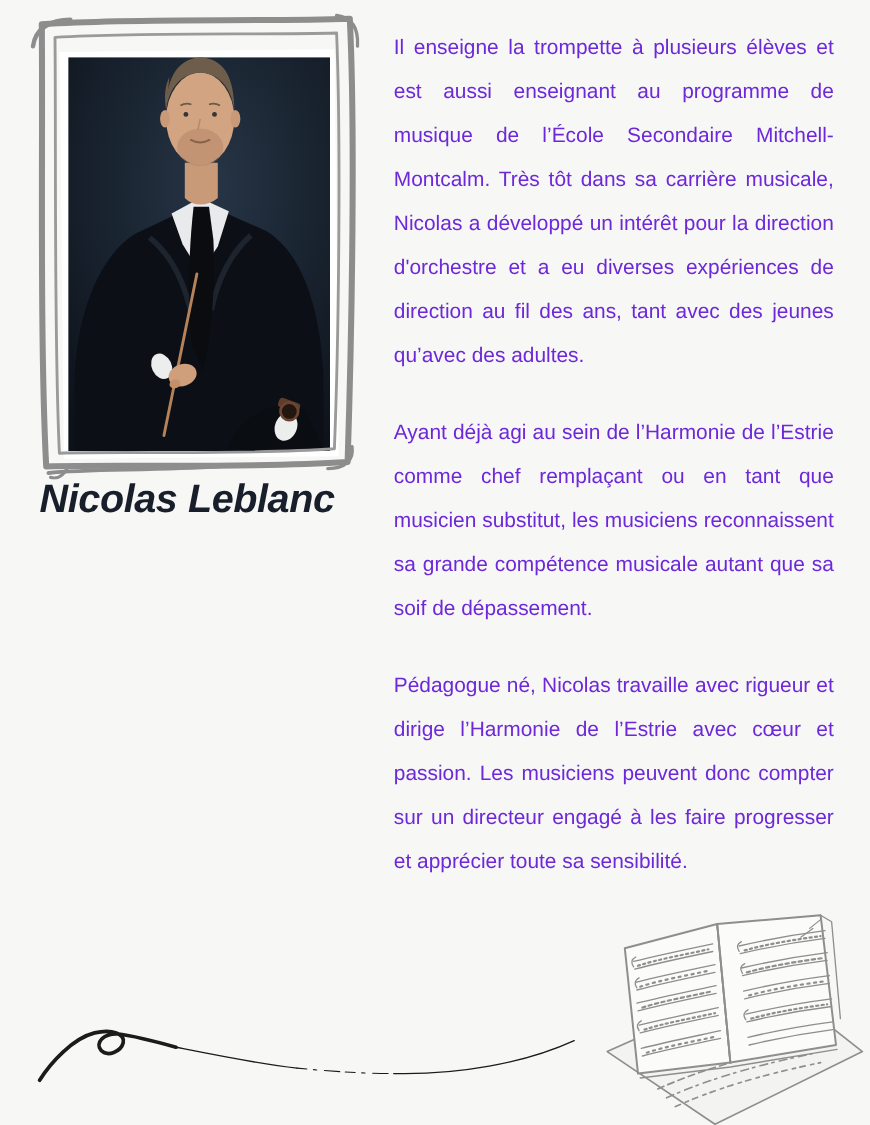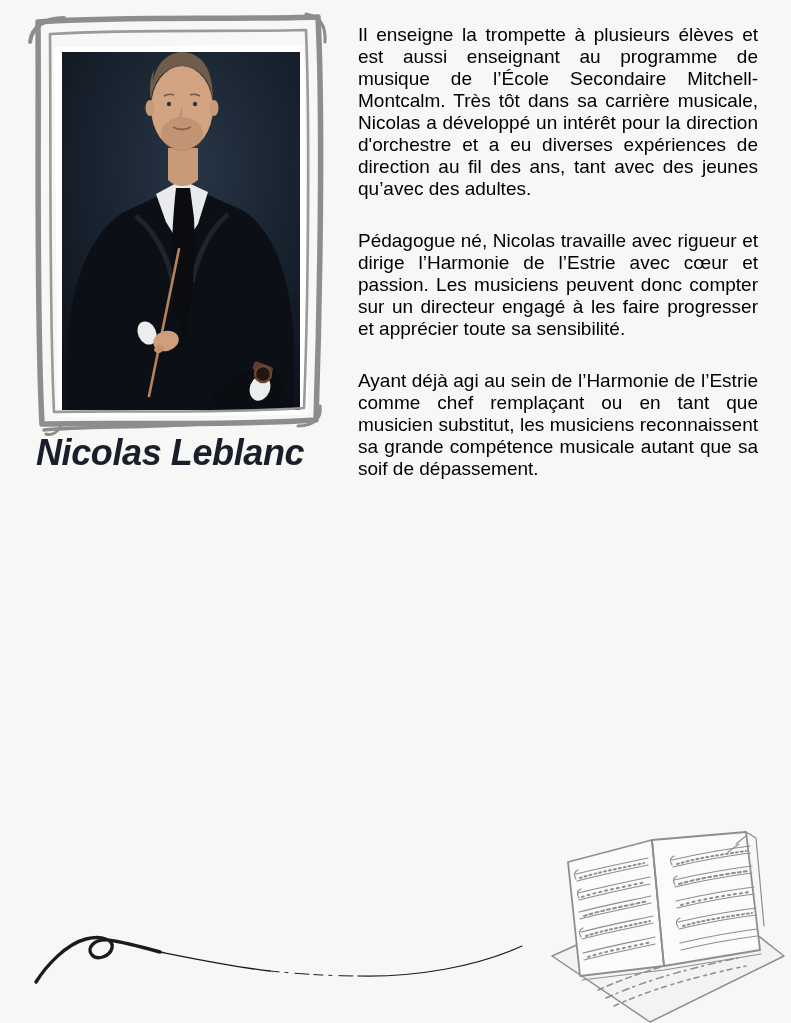--- a/index.html
+++ b/index.html
@@ -17,23 +17,23 @@
   .right-col { position:absolute; left:358px; top:24px; width:400px; }
   h1.name {
     margin:0 0 21px 8px;
     font-size:36px; font-weight:bold;
     letter-spacing:-0.4px;
     color:#181f2b;
     line-height:1.15;
   }
   p.bio {
     margin:0 0 30px 0;
-    font-size:19px; line-height:22px;
+    font-size:19px; line-height:40px;
     text-align:justify;
-    color:#000000;
+    color:#6d28d9;
   }
   p.bio:last-child { margin-bottom:0; }
   .flourish-wrap { position:absolute; left:28px; top:930px; width:502px; height:60px; }
   .music-wrap { position:absolute; left:540px; top:806px; width:250px; height:217px; }
   svg { display:block; }
 </style>
 </head>
 <body>
 
 <div class="page">
@@ -108,22 +108,22 @@
       </g>
     </svg>
   </div>
 
   <div class="left-col">
     <h1 class="name">Nicolas Leblanc</h1>
   </div>
 
   <div class="right-col">
     <p class="bio">Il enseigne la trompette à plusieurs élèves et est aussi enseignant au programme de musique de l’École Secondaire Mitchell-Montcalm. Très tôt dans sa carrière musicale, Nicolas a développé un intérêt pour la direction d'orchestre et a eu diverses expériences de direction au fil des ans, tant avec des jeunes qu’avec des adultes.</p>
+    <p class="bio">Ayant déjà agi au sein de l’Harmonie de l’Estrie comme chef remplaçant ou en tant que musicien substitut, les musiciens reconnaissent sa grande compétence musicale autant que sa soif de dépassement.</p>
     <p class="bio">Pédagogue né, Nicolas travaille avec rigueur et dirige l’Harmonie de l’Estrie avec cœur et passion. Les musiciens peuvent donc compter sur un directeur engagé à les faire progresser et apprécier toute sa sensibilité.</p>
-    <p class="bio">Ayant déjà agi au sein de l’Harmonie de l’Estrie comme chef remplaçant ou en tant que musicien substitut, les musiciens reconnaissent sa grande compétence musicale autant que sa soif de dépassement.</p>
   </div>
 
   <div class="flourish-wrap">
     <svg width="502" height="60" viewBox="0 0 502 60">
       <g stroke="#1b1b1b" fill="none" stroke-linecap="round">
         <path d="M8,52 C18,36 38,14 58,9 C74,5 86,10 84,18 C82,26 70,31 64,25 C58,18 66,9 80,10 C96,12 114,17 132,22" stroke-width="3.4"></path>
         <path d="M132,22 C172,30 206,37 242,41" stroke-width="1.3"></path>
         <path d="M242,41 C272,44 302,46 332,46" stroke-width="1" stroke-dasharray="9 6 3 7 14 5"></path>
         <path d="M332,46 C388,47 448,37 494,16" stroke-width="1.2"></path>
       </g>

